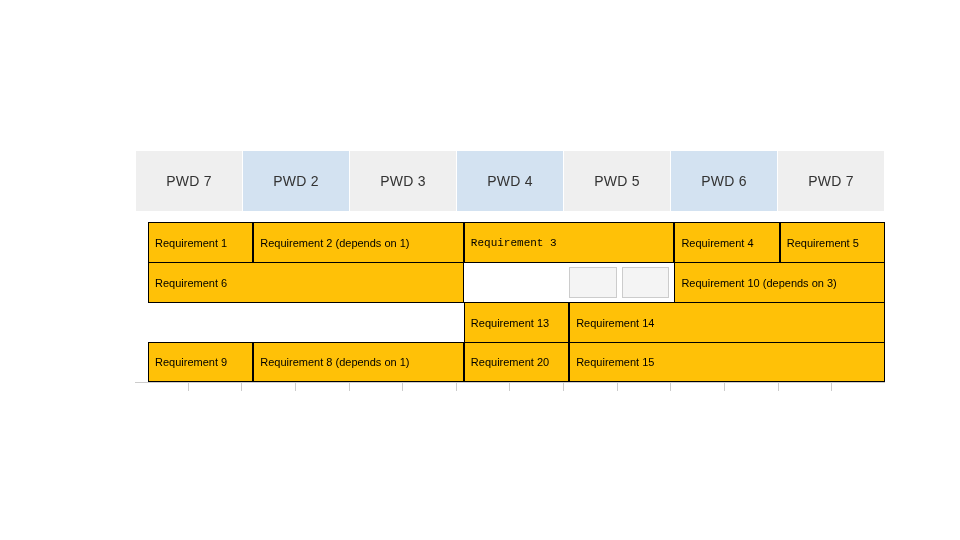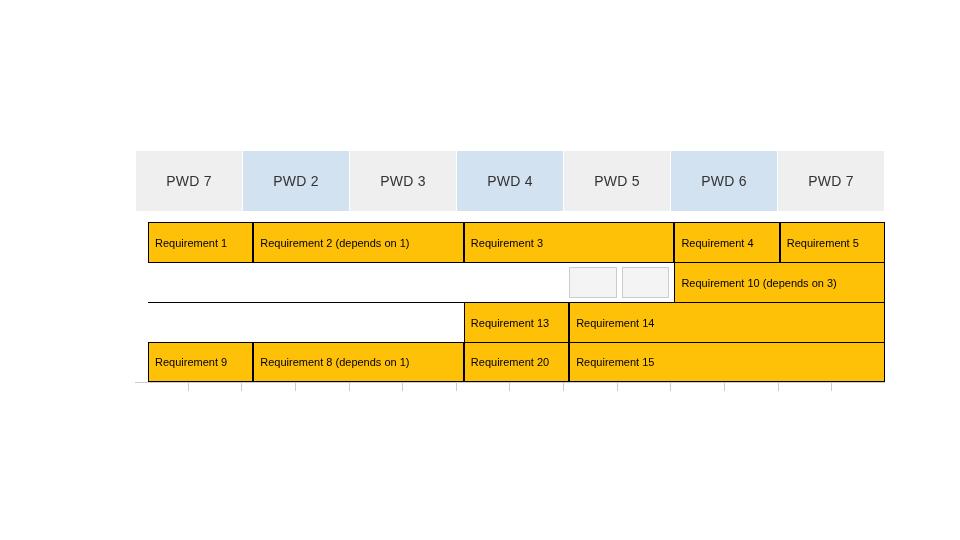--- a/index.html
+++ b/index.html
@@ -122,27 +122,28 @@
       <div class="row-label" style="top: 82px;">Dev 1</div>
       <div class="row-label" style="top: 122px;">Dev 2</div>
       <div class="row-label" style="top: 162px;">Dev 3</div>
       <div class="row-label" style="top: 202px;">Dev 4</div>
     </div>
 
   <div class="track-area" id="track-area">
       <div class="track">
         <div class="bar" style="left: 0%; width: 14.2857%;">Requirement 1</div>
         <div class="bar" style="left: 14.2857%; width: 28.5714%;">Requirement 2 (depends on 1)</div>
-        <div class="bar" style="left: 42.8571%; width: 28.5714%;">Requirement 3</div>
+        <div class="bar" style="left: 42.8571%; width: 28.5714%; font-family: Liberation Mono, monospace;">Requirement 3</div>
         <div class="bar" style="left: 71.4286%; width: 14.2857%;">Requirement 4</div>
         <div class="bar" style="left: 85.7143%; width: 14.2857%;">Requirement 5</div>
       </div>
       <div class="track">
         <div class="gap-box" style="left: 57.1429%; width: 6.42857%;"></div>
         <div class="gap-box" style="left: 64.2857%; width: 6.42857%;"></div>
+        <div class="bar" style="left: 0%; width: 42.8571%;">Requirement 6</div>
         <div class="bar" style="left: 71.4286%; width: 28.5714%;">Requirement 10 (depends on 3)</div>
       </div>
       <div class="track">
         <div class="bar" style="left: 42.8571%; width: 14.2857%;">Requirement 13</div>
         <div class="bar" style="left: 57.1429%; width: 42.8571%;">Requirement 14</div>
       </div>
       <div class="track">
         <div class="bar" style="left: 0%; width: 14.2857%;">Requirement 9</div>
         <div class="bar" style="left: 14.2857%; width: 28.5714%;">Requirement 8 (depends on 1)</div>
         <div class="bar" style="left: 42.8571%; width: 14.2857%;">Requirement 20</div>

